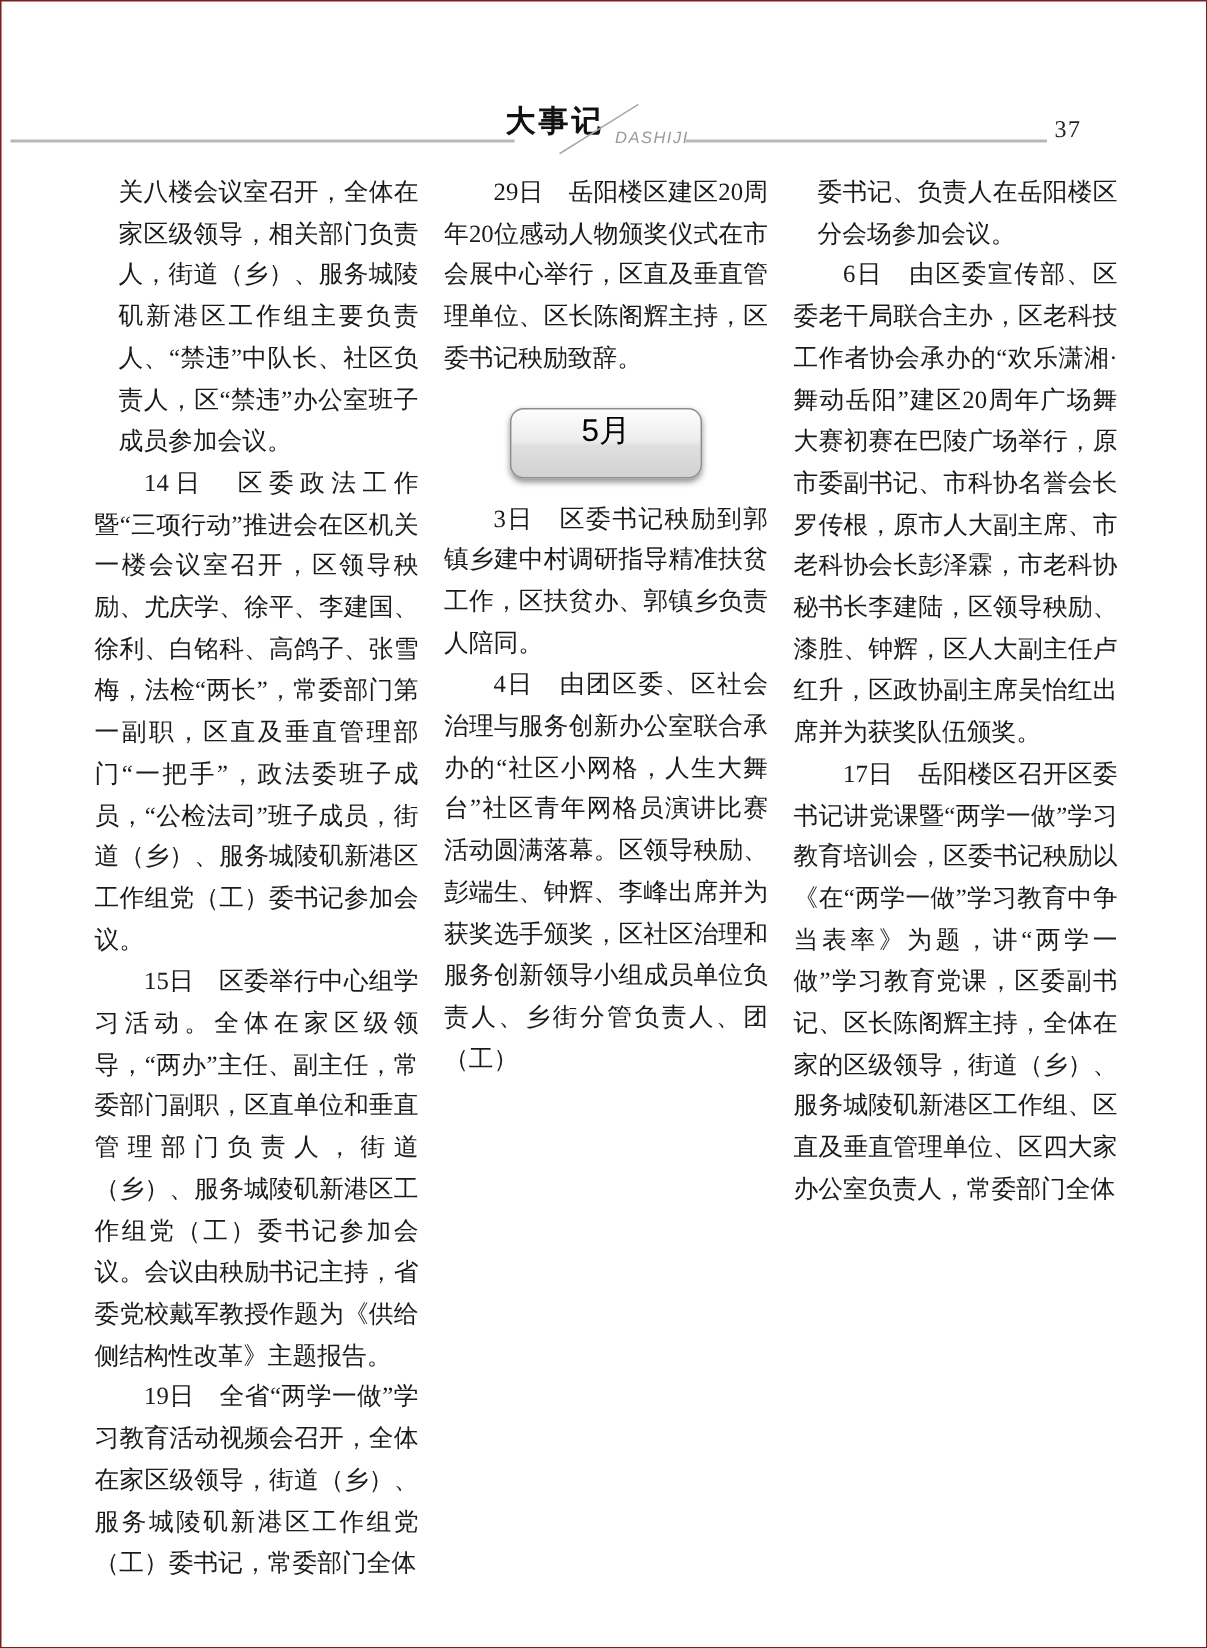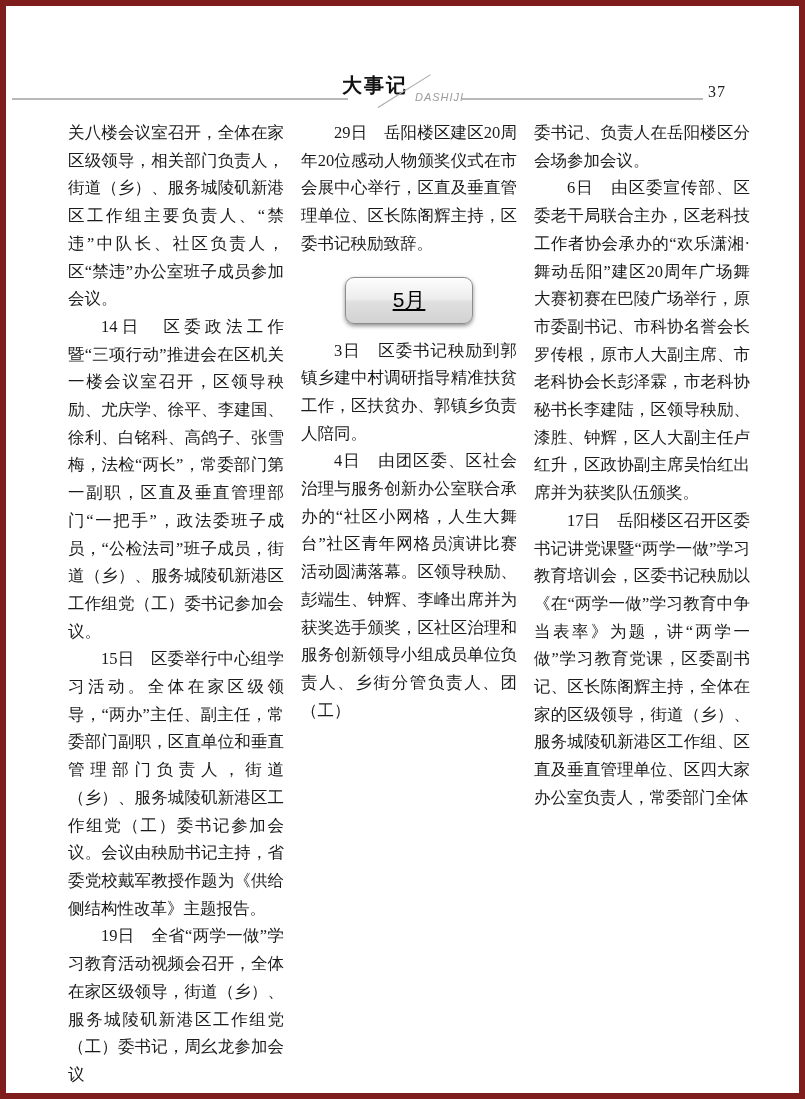--- a/index.html
+++ b/index.html
@@ -1,21 +1,21 @@
 <!DOCTYPE html>
 <html><head>
 <meta charset="utf-8">
 <style>
   html,body { margin:0; padding:0; background:#ffffff; }
   .page {
     position:relative;
     width:805px; height:1099px;
     background:#ffffff;
     box-sizing:border-box;
-    border:6px solid #7f1d1d;
+    border:1px solid #7f1d1d;
     overflow:hidden;
     font-family:"Liberation Serif","DejaVu Serif",serif;
     color:#1a1a1a;
   }
   
   .hdr-title {
     position:absolute; left:336px; top:66px;
     font-family:"Liberation Sans","DejaVu Sans",sans-serif;
     font-size:20px; font-weight:bold; letter-spacing:2px; color:#111;
   }
@@ -43,53 +43,53 @@
   }
   .col { width:216px; flex:0 0 216px; }
   .col p {
     margin:0; padding:0;
     font-size:16.5px;
     line-height:27.7px;
     text-align:justify;
     text-justify:inter-ideograph;
     text-indent:2em;
   }
-  .col p.cont { text-indent:0; }
+  .col p.cont { text-indent:0;margin-left:16px; }
   
   .month-btn {
     width:126px; height:45px;
     margin:19px auto 13px auto;
     border:1px solid #8d8d8d;
     border-radius:9px;
     background:linear-gradient(#fdfdfd, #ededed 46%, #dfdfdf 54%, #d2d2d2);
     box-shadow:0 2px 4px rgba(0,0,0,0.45), inset 0 1px 0 rgba(255,255,255,0.9);
-    display:flex; align-items:center; justify-content:center;
+    display:flex; align-items:flex-start; justify-content:center;
     font-family:"Liberation Sans","DejaVu Sans",sans-serif;
-    font-size:21px; color:#000;text-decoration:underline;
+    font-size:21px; color:#000;
   }
 </style>
 </head>
 <body>
 
 <div class="page">
 
   <div class="rule rule-left"></div>
   <div class="hdr-title">大事记</div>
   <div class="hdr-slash"></div>
   <div class="hdr-sub">DASHIJI</div>
   <div class="rule rule-right"></div>
   <div class="pagenum">37</div>
 
   <div class="columns">
 
     <div class="col">
       <p class="cont">关八楼会议室召开，全体在家区级领导，相关部门负责人，街道（乡）、服务城陵矶新港区工作组主要负责人、“禁违”中队长、社区负责人，区“禁违”办公室班子成员参加会议。</p>
       <p>14日　区委政法工作暨“三项行动”推进会在区机关一楼会议室召开，区领导秧励、尤庆学、徐平、李建国、徐利、白铭科、高鸽子、张雪梅，法检“两长”，常委部门第一副职，区直及垂直管理部门“一把手”，政法委班子成员，“公检法司”班子成员，街道（乡）、服务城陵矶新港区工作组党（工）委书记参加会议。</p>
       <p>15日　区委举行中心组学习活动。全体在家区级领导，“两办”主任、副主任，常委部门副职，区直单位和垂直管理部门负责人，街道（乡）、服务城陵矶新港区工作组党（工）委书记参加会议。会议由秧励书记主持，省委党校戴军教授作题为《供给侧结构性改革》主题报告。</p>
-      <p>19日　全省“两学一做”学习教育活动视频会召开，全体在家区级领导，街道（乡）、服务城陵矶新港区工作组党（工）委书记，周幺龙参加会议</p>
+      <p>19日　全省“两学一做”学习教育活动视频会召开，全体在家区级领导，街道（乡）、服务城陵矶新港区工作组党（工）委书记，常委部门全体</p>
     </div>
 
     <div class="col">
       <p>29日　岳阳楼区建区20周年20位感动人物颁奖仪式在市会展中心举行，区直及垂直管理单位、区长陈阁辉主持，区委书记秧励致辞。</p>
       <div class="month-btn">
         <span>5月</span>
       </div>
       <p>3日　区委书记秧励到郭镇乡建中村调研指导精准扶贫工作，区扶贫办、郭镇乡负责人陪同。</p>
       <p>4日　由团区委、区社会治理与服务创新办公室联合承办的“社区小网格，人生大舞台”社区青年网格员演讲比赛活动圆满落幕。区领导秧励、彭端生、钟辉、李峰出席并为获奖选手颁奖，区社区治理和服务创新领导小组成员单位负责人、乡街分管负责人、团（工）</p>
     </div>

